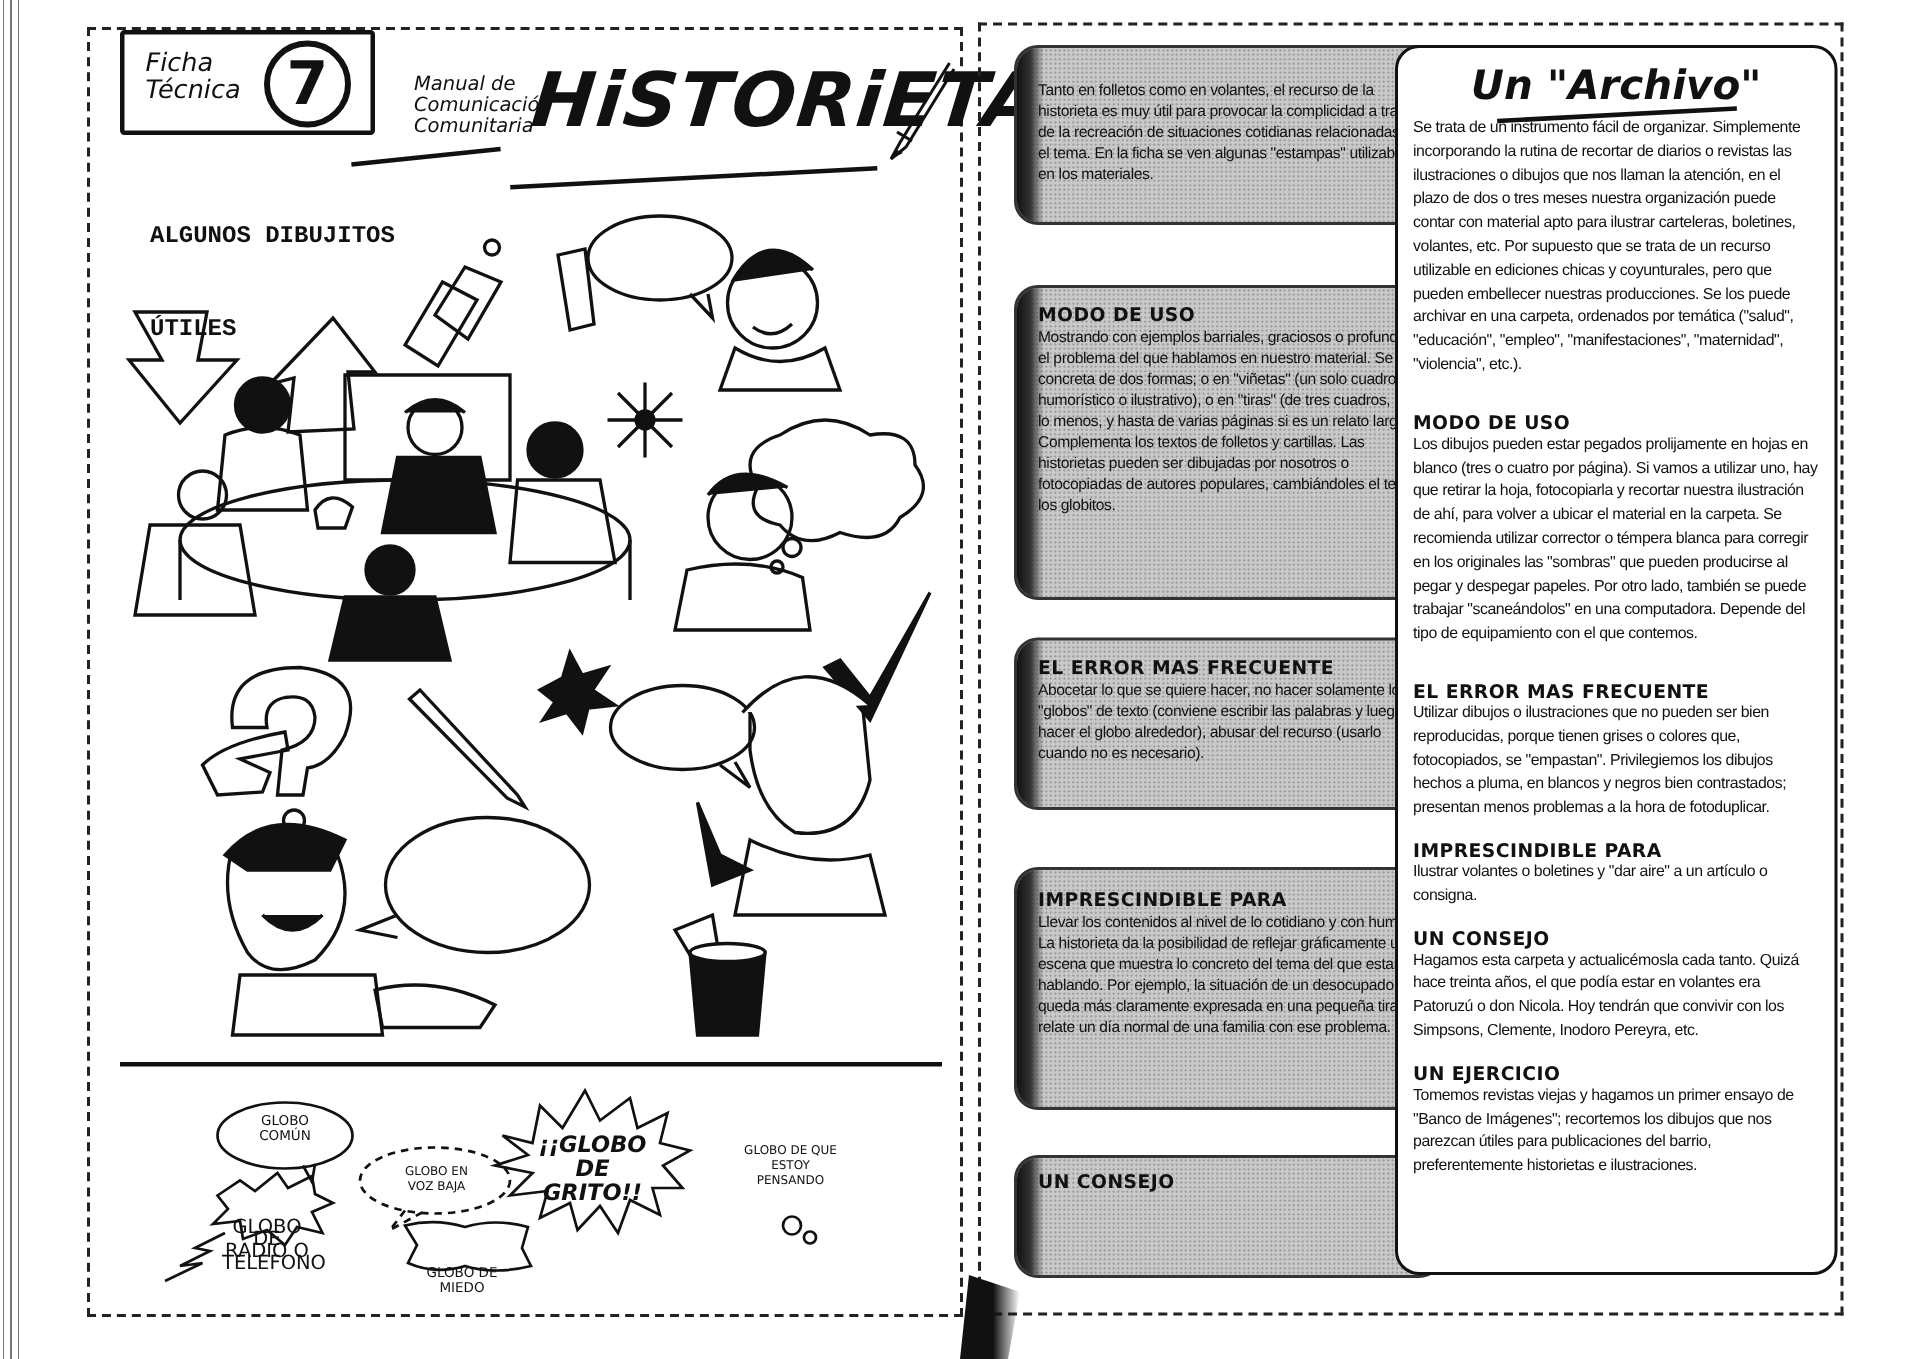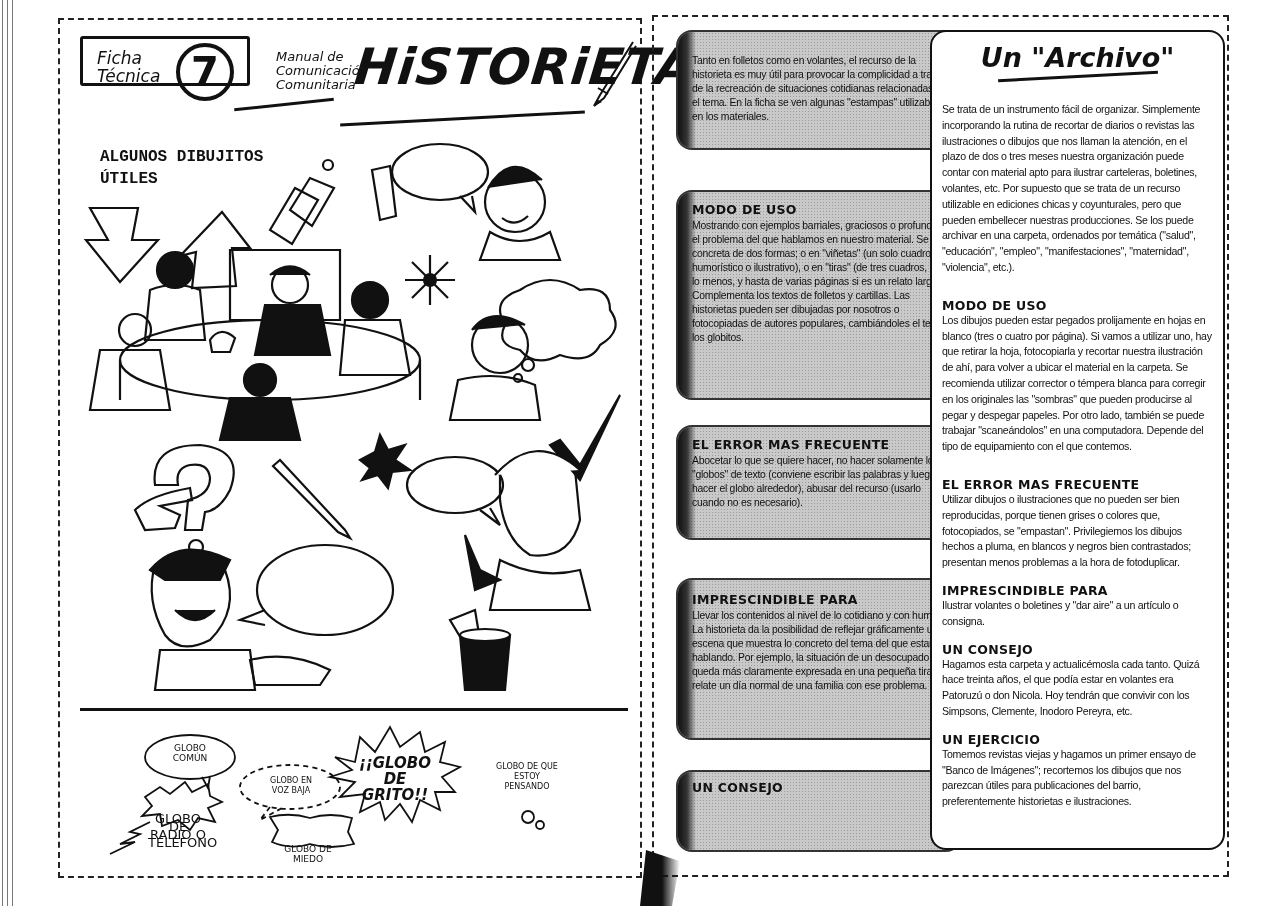--- a/index.html
+++ b/index.html
@@ -9,39 +9,39 @@
   
   .binding { position: absolute; left: 0; top: 0; width: 16px; height: 906px;
     background: repeating-linear-gradient(90deg, #fff 0 2px, #555 2px 3px, #fff 3px 5px); opacity: .8; }
 
   
   .frame { position: absolute; border: 2px dashed #222; }
   .frame.left { left: 58px; top: 18px; width: 584px; height: 860px; }
   .frame.right { left: 652px; top: 15px; width: 577px; height: 862px; border-bottom-style: dashed; }
 
   
-  .ficha-box { position: absolute; left: 80px; top: 36px; width: 170px; height: 50px;
+  .ficha-box { position: absolute; left: 80px; top: 20px; width: 170px; height: 70px;
     border: 3px solid #111; border-radius: 3px; }
   .ficha-label { position: absolute; left: 14px; top: 10px; font-family: "DejaVu Sans", sans-serif;
     font-size: 17px; line-height: 18px; font-style: italic; }
   .ficha-num { position: absolute; left: 93px; top: 4px; width: 58px; height: 58px; border-radius: 50%;
     border: 4px solid #111; font-family: "DejaVu Sans", sans-serif; font-weight: bold; font-size: 40px;
     display: flex; align-items: center; justify-content: center; }
   .manual { position: absolute; left: 258px; top: 50px; font-family: "DejaVu Sans", sans-serif;
     font-size: 13px; line-height: 14px; font-style: italic; margin-left: 18px; }
   .manual-underline { position: absolute; left: 234px; top: 103px; width: 100px; height: 3px; background: #111; transform: rotate(-6deg); }
   .big-title { position: absolute; left: 355px; top: 38px; font-family: "DejaVu Sans", sans-serif;
     font-weight: 900; font-size: 50px; letter-spacing: 1px; font-style: italic; transform: skewX(-6deg); }
   .title-underline { position: absolute; left: 340px; top: 117px; width: 245px; height: 3px; background: #111; transform: rotate(-3deg); }
   .pencil { position: absolute; left: 588px; top: 40px; width: 50px; height: 70px; }
 
   
   .algunos { position: absolute; left: 100px; top: 146px; font-family: Liberation Mono, monospace; font-weight: bold;
     font-size: 16px; line-height: 22px; width: 190px; }
-  .algunos .l2 { display: block; }
+  .algunos .l2 { display: block; margin-top: 40px; }
   .illus { position: absolute; left: 80px; top: 140px; width: 545px; height: 560px; }
   .hr-left { position: absolute; left: 80px; top: 708px; width: 548px; height: 3px; background: #111; }
 
   
   .balloon-label { position: absolute; font-family: "DejaVu Sans", sans-serif; font-size: 9px; line-height: 10px;
     text-align: center; text-transform: uppercase; }
 
   
   .gbox { position: absolute; left: 676px; width: 286px; border: 2px solid #333; border-radius: 16px;
     background: #c9c9c9; background-image: radial-gradient(#9a9a9a 0.7px, transparent 0.8px); background-size: 3px 3px;
@@ -51,21 +51,21 @@
   .gbox h3 { position: relative; font-family: "DejaVu Sans", sans-serif; font-weight: 900; font-size: 12.5px;
     margin: 2px 0 2px 0; letter-spacing: .3px; }
   .gbox p { position: relative; font-family: "Liberation Sans", sans-serif; font-size: 10.4px; line-height: 14px;
     letter-spacing: -0.25px; }
 
   .wbox { position: absolute; left: 930px; top: 30px; width: 295px; height: 820px; border: 2px solid #111;
     border-radius: 16px; padding: 8px 10px; background: #fff; }
   .archivo-title { text-align: center; font-family: "DejaVu Sans", sans-serif; font-weight: 900; font-style: italic;
     font-size: 27px; line-height: 27px; margin-top: 4px; }
   .archivo-underline { width: 160px; height: 3px; background: #111; margin: 4px auto 0; transform: rotate(-3deg); }
-  .wbox .intro { margin-top: 24px; }
+  .wbox .intro { margin-top: 0; }
   .wbox p { font-family: "Liberation Sans", sans-serif; font-size: 10.6px; line-height: 15.8px; letter-spacing: -0.3px; }
   .wbox h3 { font-family: "DejaVu Sans", sans-serif; font-weight: 900; font-size: 12.5px; margin-top: 12px; letter-spacing: .3px; }
 
   .bleed { position: absolute; left: 640px; top: 850px; width: 40px; height: 56px;
     background: linear-gradient(90deg, #111 55%, transparent 100%); clip-path: polygon(15% 0,100% 20%,80% 100%,0 100%); }
 </style>
 </head>
 <body>
 
 <div class="binding"></div>

